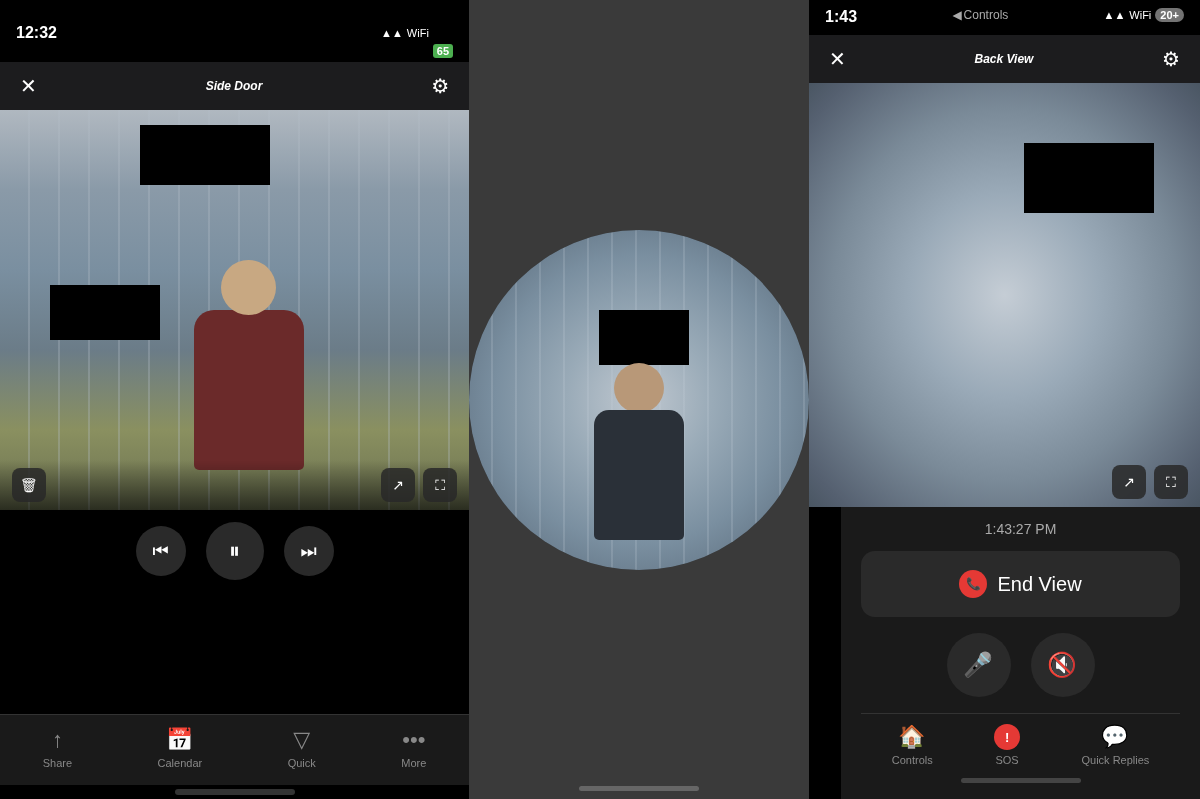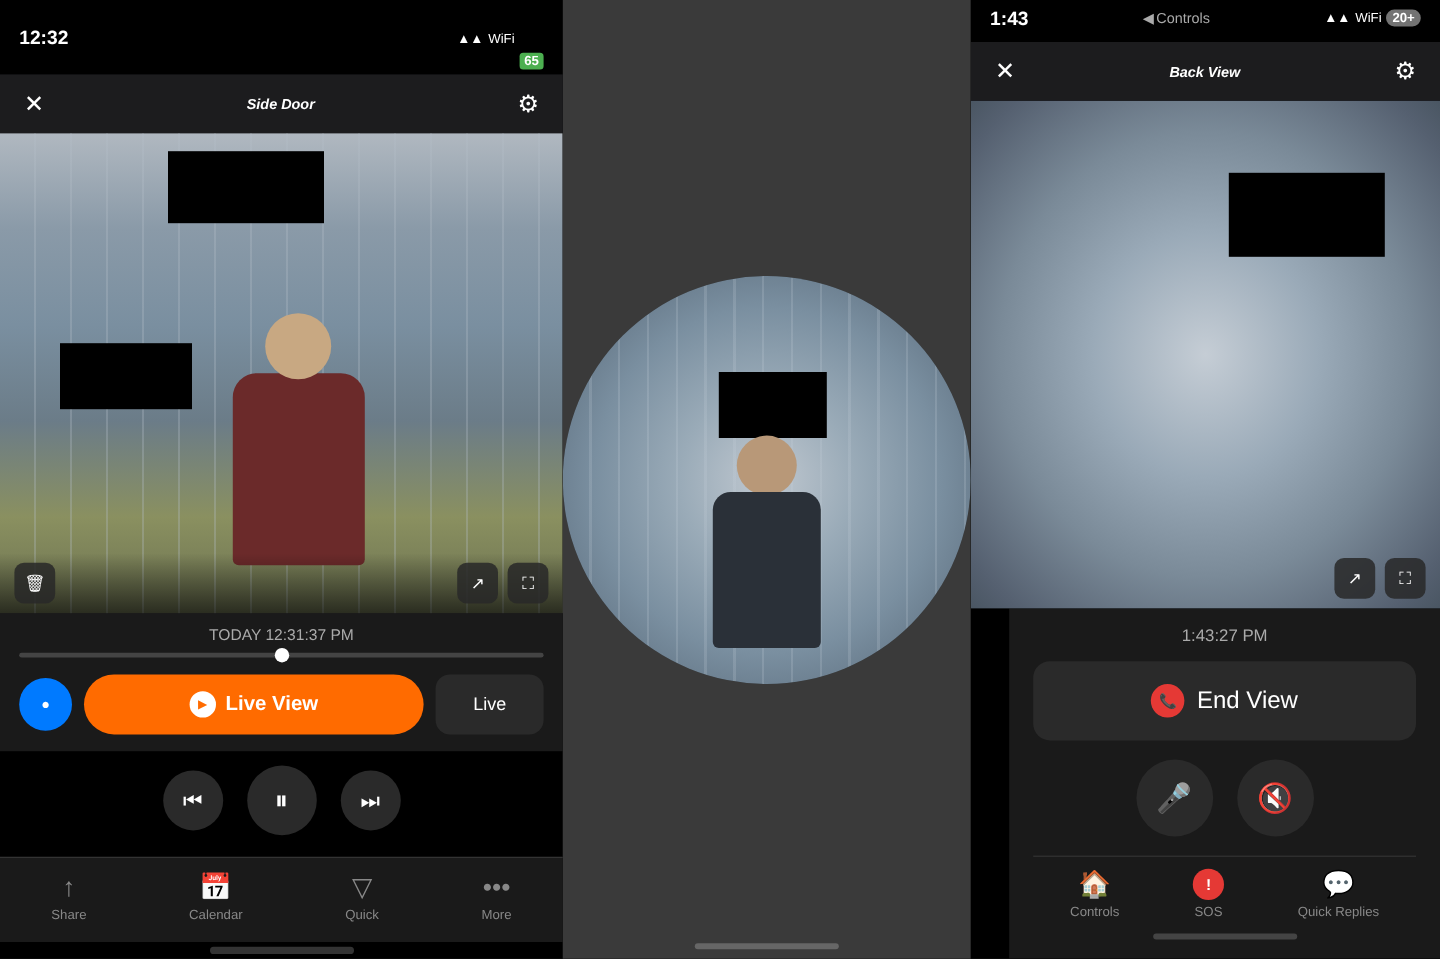--- a/index.html
+++ b/index.html
@@ -654,36 +654,20 @@
     <div class="camera-overlay-bottom"></div>
     <div class="camera-controls-overlay">
       <button class="cam-btn-small">🗑</button>
       <div class="cam-btns-right">
         <button class="cam-btn-small">↗</button>
         <button class="cam-btn-small">⛶</button>
       </div>
     </div>
   </div>
 
-  <div class="timeline-area">
-    <div class="timeline-timestamp">TODAY 12:31:37 PM</div>
-    <div class="timeline-track">
-      <div class="timeline-thumb"></div>
-    </div>
-    <div class="live-controls-row">
-      <button class="live-dot-btn">
-        <span style="color:#fff;font-size:12px">●</span>
-      </button>
-      <button class="live-view-btn">
-        <div class="live-play-icon">▶</div>
-        <span class="live-view-btn-text">Live View</span>
-      </button>
-      <button class="live-tab-btn">Live</button>
-    </div>
-  </div>
 
   <div class="playback-controls">
     <button class="playback-btn">
       <span>⏮</span>
     </button>
     <button class="playback-btn main">
       <span>⏸</span>
     </button>
     <button class="playback-btn">
       <span>⏭</span>

